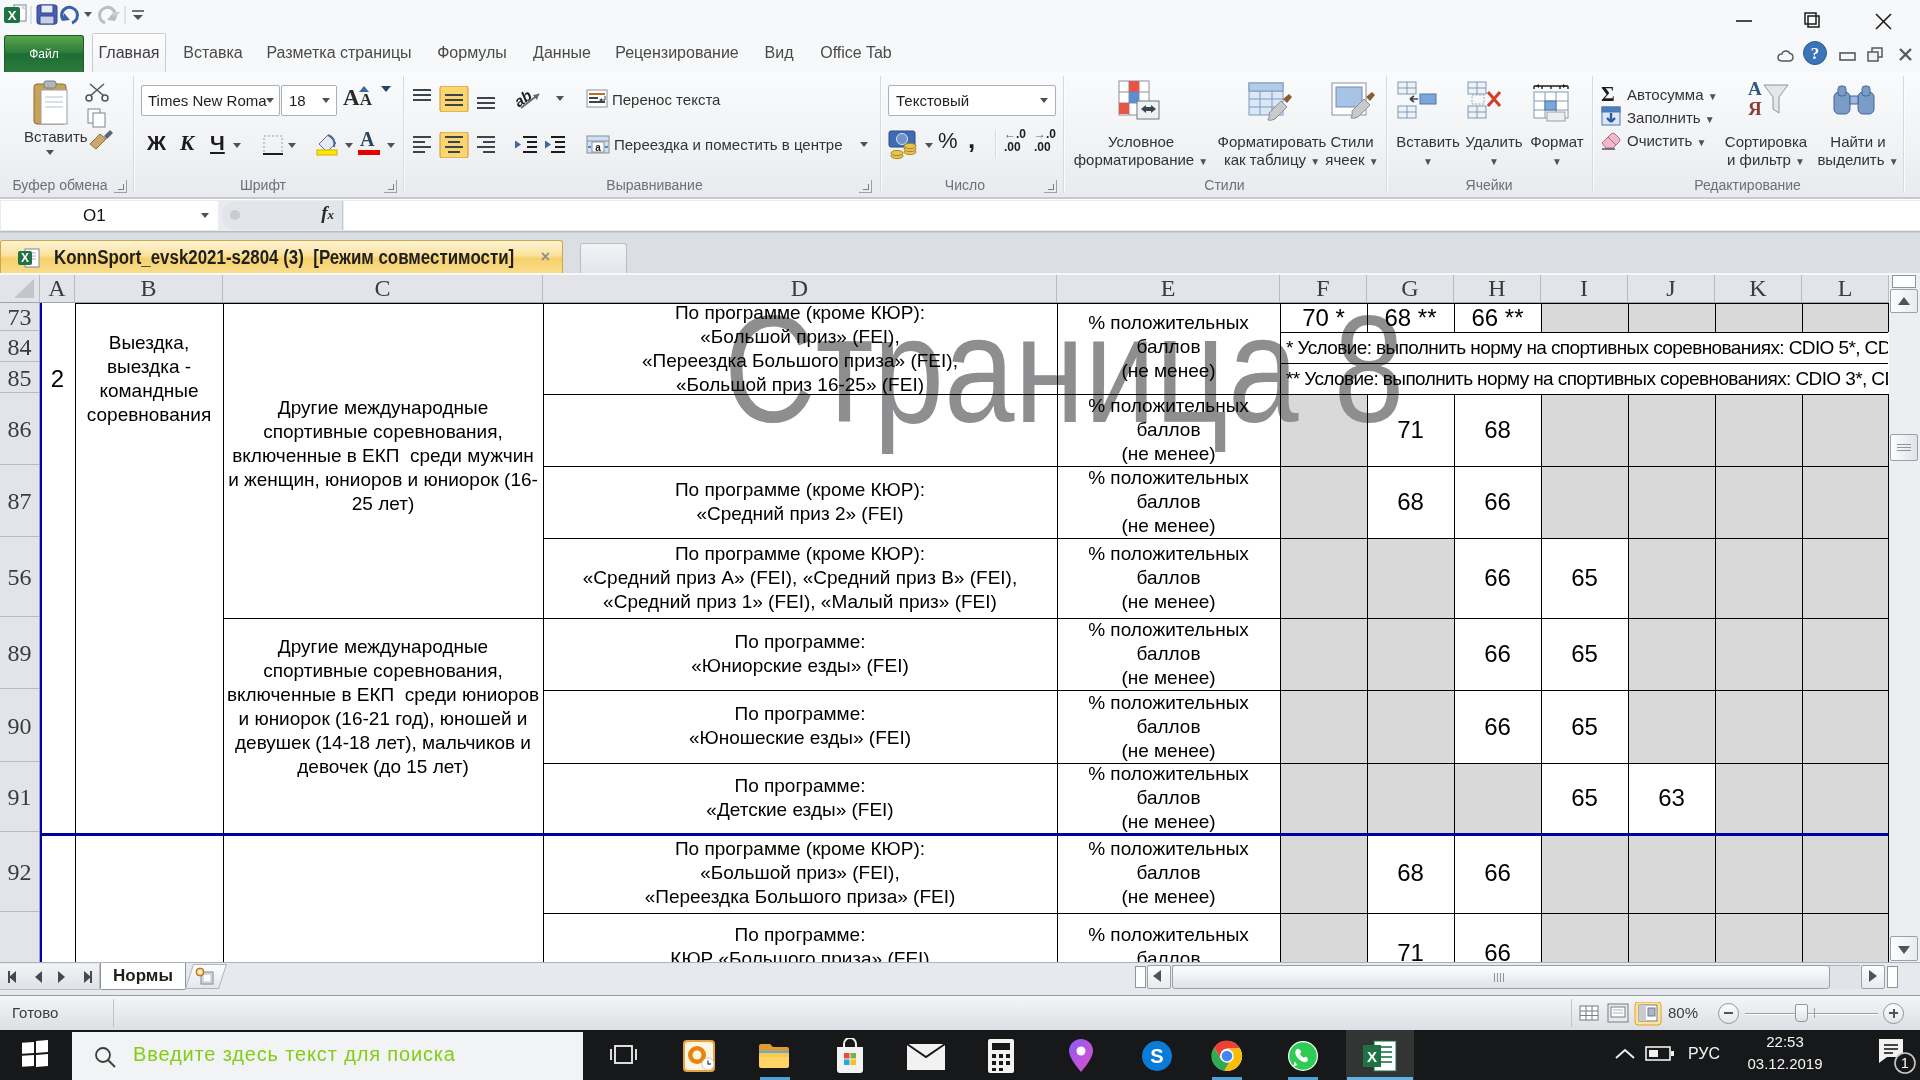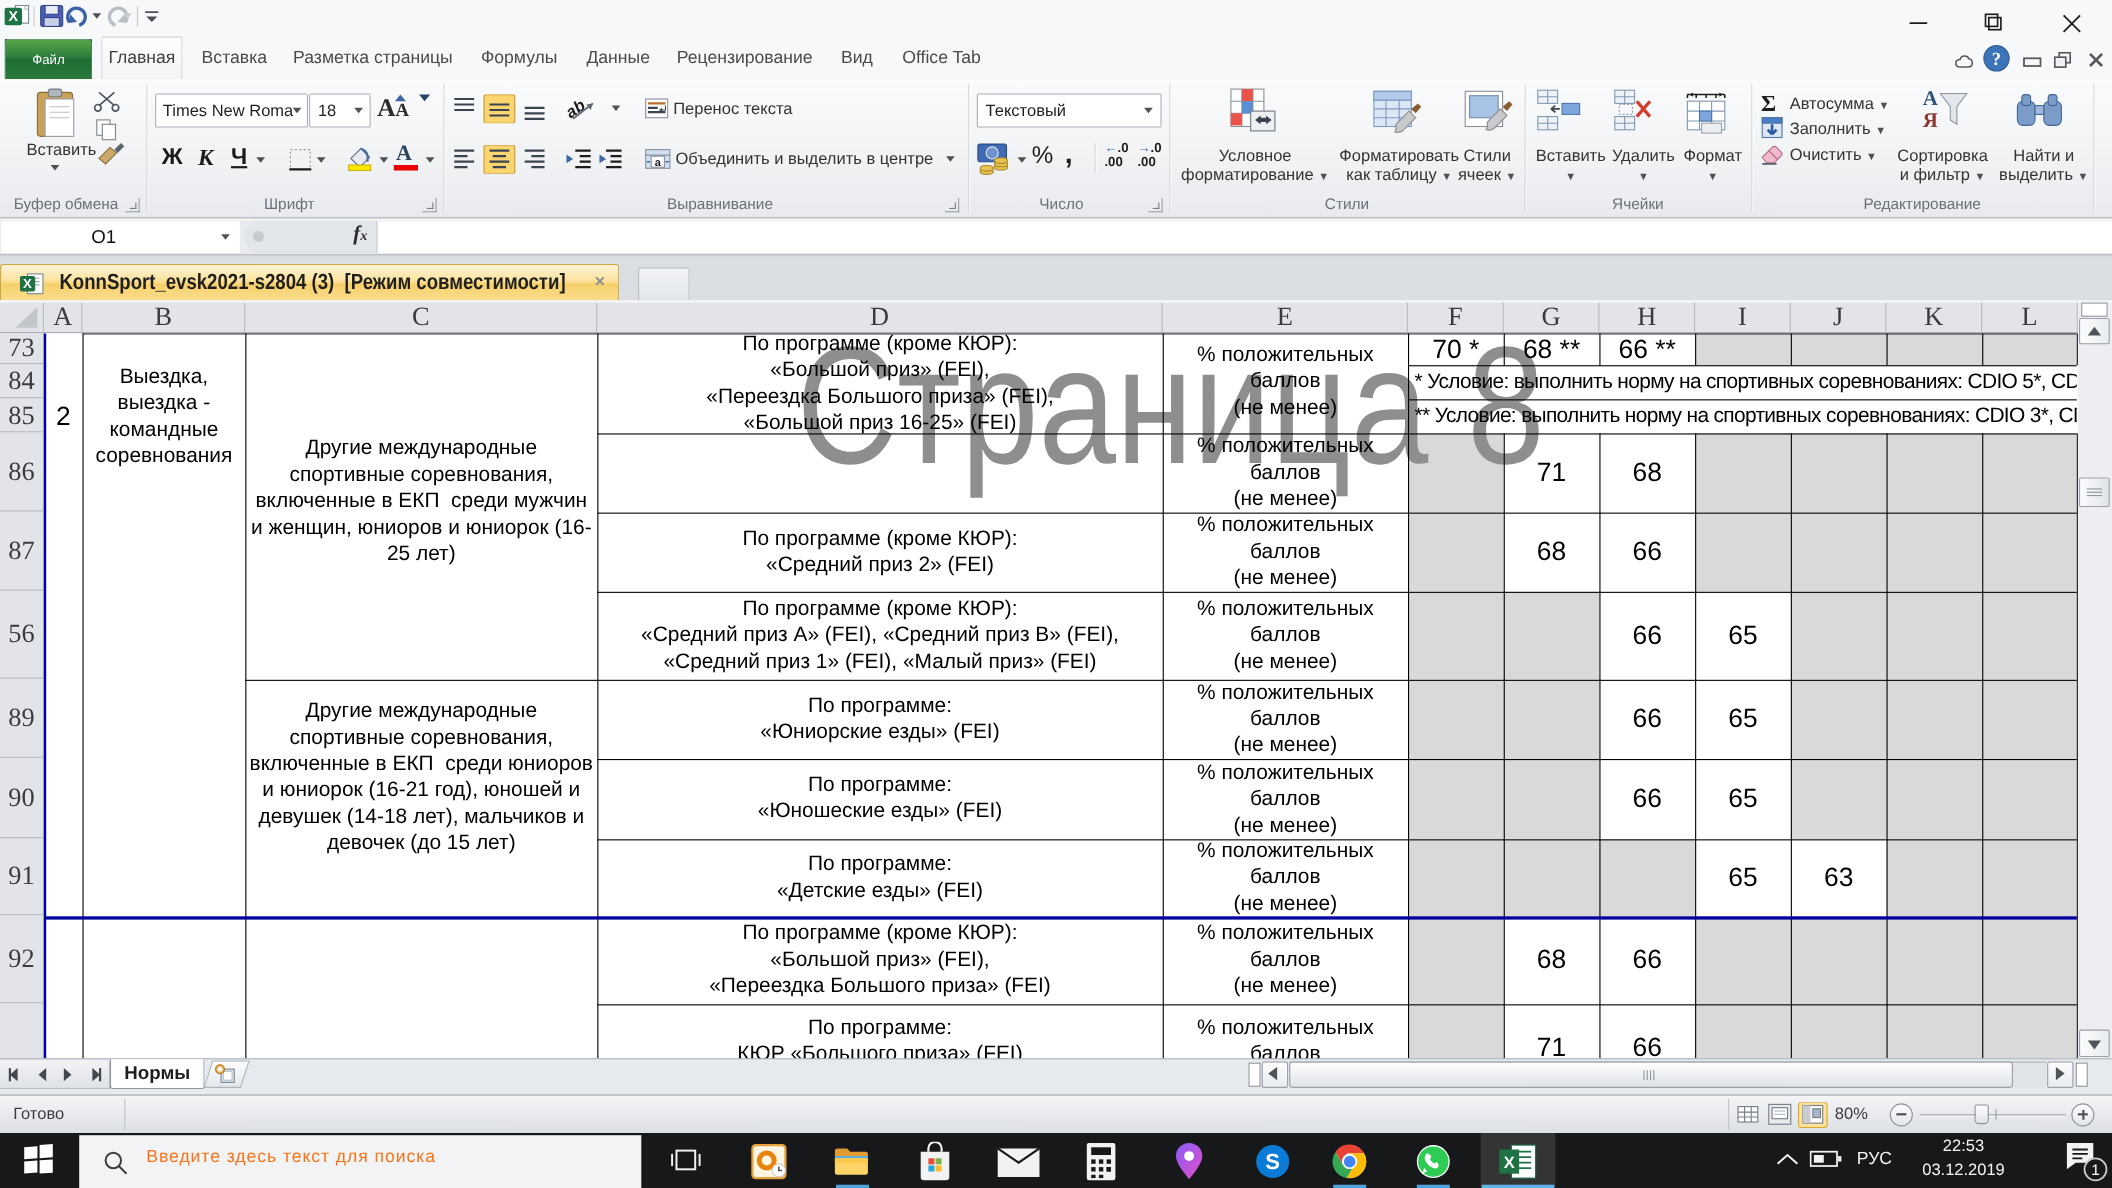--- a/index.html
+++ b/index.html
@@ -257,21 +257,21 @@
         <path d="M16 10 l-3 2 3 2 z" fill="#3c454f"></path>
 </svg>
 <div class="btxt" style="left:612px;top:91px">Перенос текста</div>
 <svg class="ab" style="left:586px;top:133px" width="24" height="24" viewBox="0 0 24 24">
 <rect x="1" y="3" width="22" height="17" fill="#cfe0f2" stroke="#8a9099"></rect>
 <line x1="1" y1="8" x2="23" y2="8" stroke="#8a9099"></line>
 <rect x="6" y="9" width="12" height="10" fill="#fff" stroke="#8a9099"></rect>
 <text x="12" y="17.5" font-size="10" font-weight="bold" fill="#1c1c1c" text-anchor="middle">а</text>
 <path d="M5 14 l-3 0 M22 14 l-3 0" stroke="#3f67a0" stroke-width="1.5"></path>
 </svg>
-<div class="btxt" style="left:614px;top:136px">Объединить и выделить в центре</div>
+<div class="btxt" style="left:614px;top:136px">Переездка и поместить в центре</div>
 <div class="cardn" style="left:860px;top:142px"></div>
 
 <div class="combo" style="left:888px;top:85px;width:168px;height:31px;line-height:29px;padding-left:7px">Текстовый</div>
 <div class="cardn" style="left:1040px;top:98px"></div>
 <svg class="ab" style="left:888px;top:130px" width="34" height="30" viewBox="0 0 34 30">
 <rect x="1" y="1" width="26" height="16" rx="2" fill="#3e6bb4" stroke="#2c4c84"></rect>
 <circle cx="14" cy="9" r="5.5" fill="#6f94cc" stroke="#dce6f4"></circle>
 <g fill="#e8c34d" stroke="#a8862a">
 <ellipse cx="22" cy="22" rx="6" ry="2.6"></ellipse>
           <ellipse cx="22" cy="19" rx="6" ry="2.6"></ellipse>
@@ -654,21 +654,21 @@
           <rect x="16" y="2" width="12" height="12" transform="skewY(-4)"></rect>
           <rect x="2" y="16" width="12" height="11" transform="skewY(-4)"></rect>
           <rect x="16" y="16" width="12" height="12" transform="skewY(-4)"></rect>
         </g>
 </svg>
 <div class="ab" style="left:72px;top:2px;width:511px;height:48px;background:#f2f3f4"></div>
 <svg class="ab" style="left:92px;top:14px" width="26" height="26" viewBox="0 0 26 26">
 <circle cx="11" cy="11" r="7" fill="none" stroke="#3c3c3c" stroke-width="1.8"></circle>
 <line x1="16" y1="16" x2="23" y2="23" stroke="#3c3c3c" stroke-width="1.8"></line>
 </svg>
-<div class="ab" style="left:133px;top:13px;font-size:16px;letter-spacing:0.85px;color:#f97316">Введите здесь текст для поиска</div>
+<div class="ab" style="left:133px;top:13px;font-size:20px;letter-spacing:0.85px;color:#84cc16">Введите здесь текст для поиска</div>
 
 <svg class="ab" style="left:609px;top:9px" width="32" height="32" viewBox="0 0 32 32">
 <rect x="6" y="7" width="17" height="17" fill="none" stroke="#f2f2f2" stroke-width="1.8"></rect>
 <line x1="2" y1="10" x2="2" y2="21" stroke="#f2f2f2" stroke-width="1.8"></line>
 <line x1="27" y1="10" x2="27" y2="21" stroke="#f2f2f2" stroke-width="1.8"></line>
 </svg>
 
 <svg class="ab" style="left:682px;top:9px" width="34" height="34" viewBox="0 0 34 34">
 <rect x="1" y="1" width="32" height="32" rx="4" fill="#e8a33d"></rect>
 <rect x="3" y="3" width="28" height="28" rx="3" fill="#fdf6e3"></rect>

